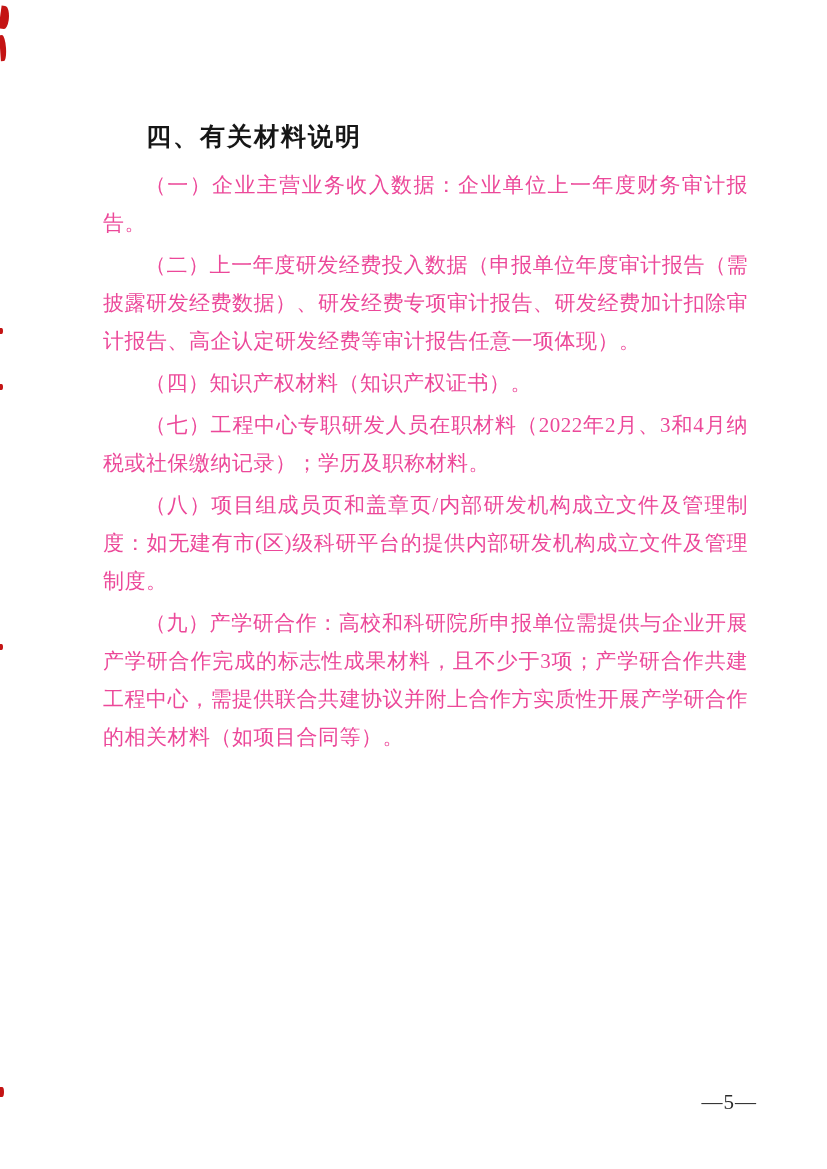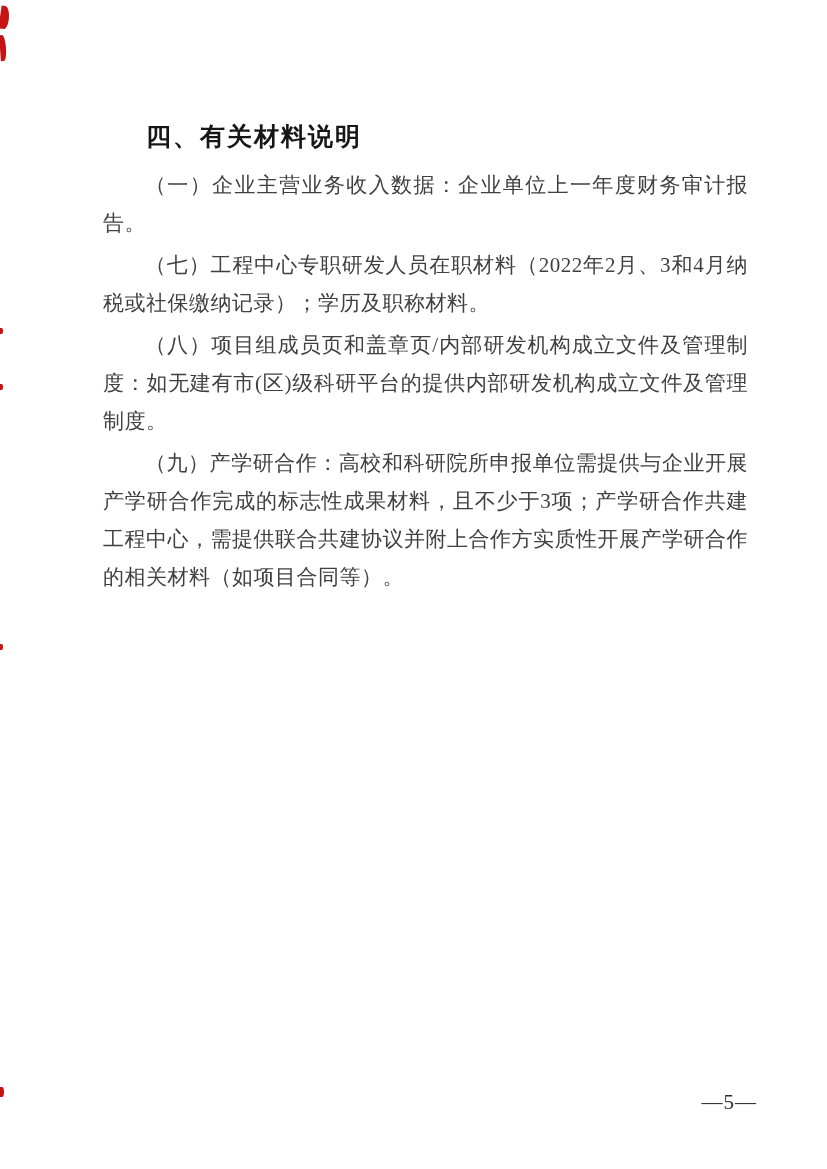--- a/index.html
+++ b/index.html
@@ -36,21 +36,21 @@
     letter-spacing: 2px;
     color: #161616;
   }
   .doc-paragraph {
     margin: 0 0 4px 0;
     font-size: 21px;
     line-height: 38px;
     letter-spacing: 0.5px;
     text-indent: 2em;
     text-align: justify;
-    color: #404040;
+    color: #ec4899;
   }
   .page-number {
     position: absolute;
     top: 1088px;
     right: 70px;
     font-size: 21px;
     line-height: 28px;
     letter-spacing: 1px;
     color: #2a2a2a;
   }
@@ -75,19 +75,21 @@
   <div class="scan-mark m2"></div>
   <div class="scan-mark m3"></div>
   <div class="scan-mark m4"></div>
   <div class="scan-mark m5"></div>
   <div class="scan-mark m6"></div>
 
   <div class="content">
     <h2 class="doc-heading">四、有关材料说明</h2>
 
     <p class="doc-paragraph">（一）企业主营业务收入数据：企业单位上一年度财务审计报告。</p>
+    <p class="doc-paragraph">（二）上一年度研发经费投入数据（申报单位年度审计报告（需披露研发经费数据）、研发经费专项审计报告、研发经费加计扣除审计报告、高企认定研发经费等审计报告任意一项体现）。</p>
+    <p class="doc-paragraph">（四）知识产权材料（知识产权证书）。</p>
     <p class="doc-paragraph">（七）工程中心专职研发人员在职材料（2022年2月、3和4月纳税或社保缴纳记录）；学历及职称材料。</p>
     <p class="doc-paragraph">（八）项目组成员页和盖章页/内部研发机构成立文件及管理制度：如无建有市(区)级科研平台的提供内部研发机构成立文件及管理制度。</p>
     <p class="doc-paragraph">（九）产学研合作：高校和科研院所申报单位需提供与企业开展产学研合作完成的标志性成果材料，且不少于3项；产学研合作共建工程中心，需提供联合共建协议并附上合作方实质性开展产学研合作的相关材料（如项目合同等）。</p>
   </div>
 
   <div class="page-number">—5—</div>
 </div>
 
 </body></html>

